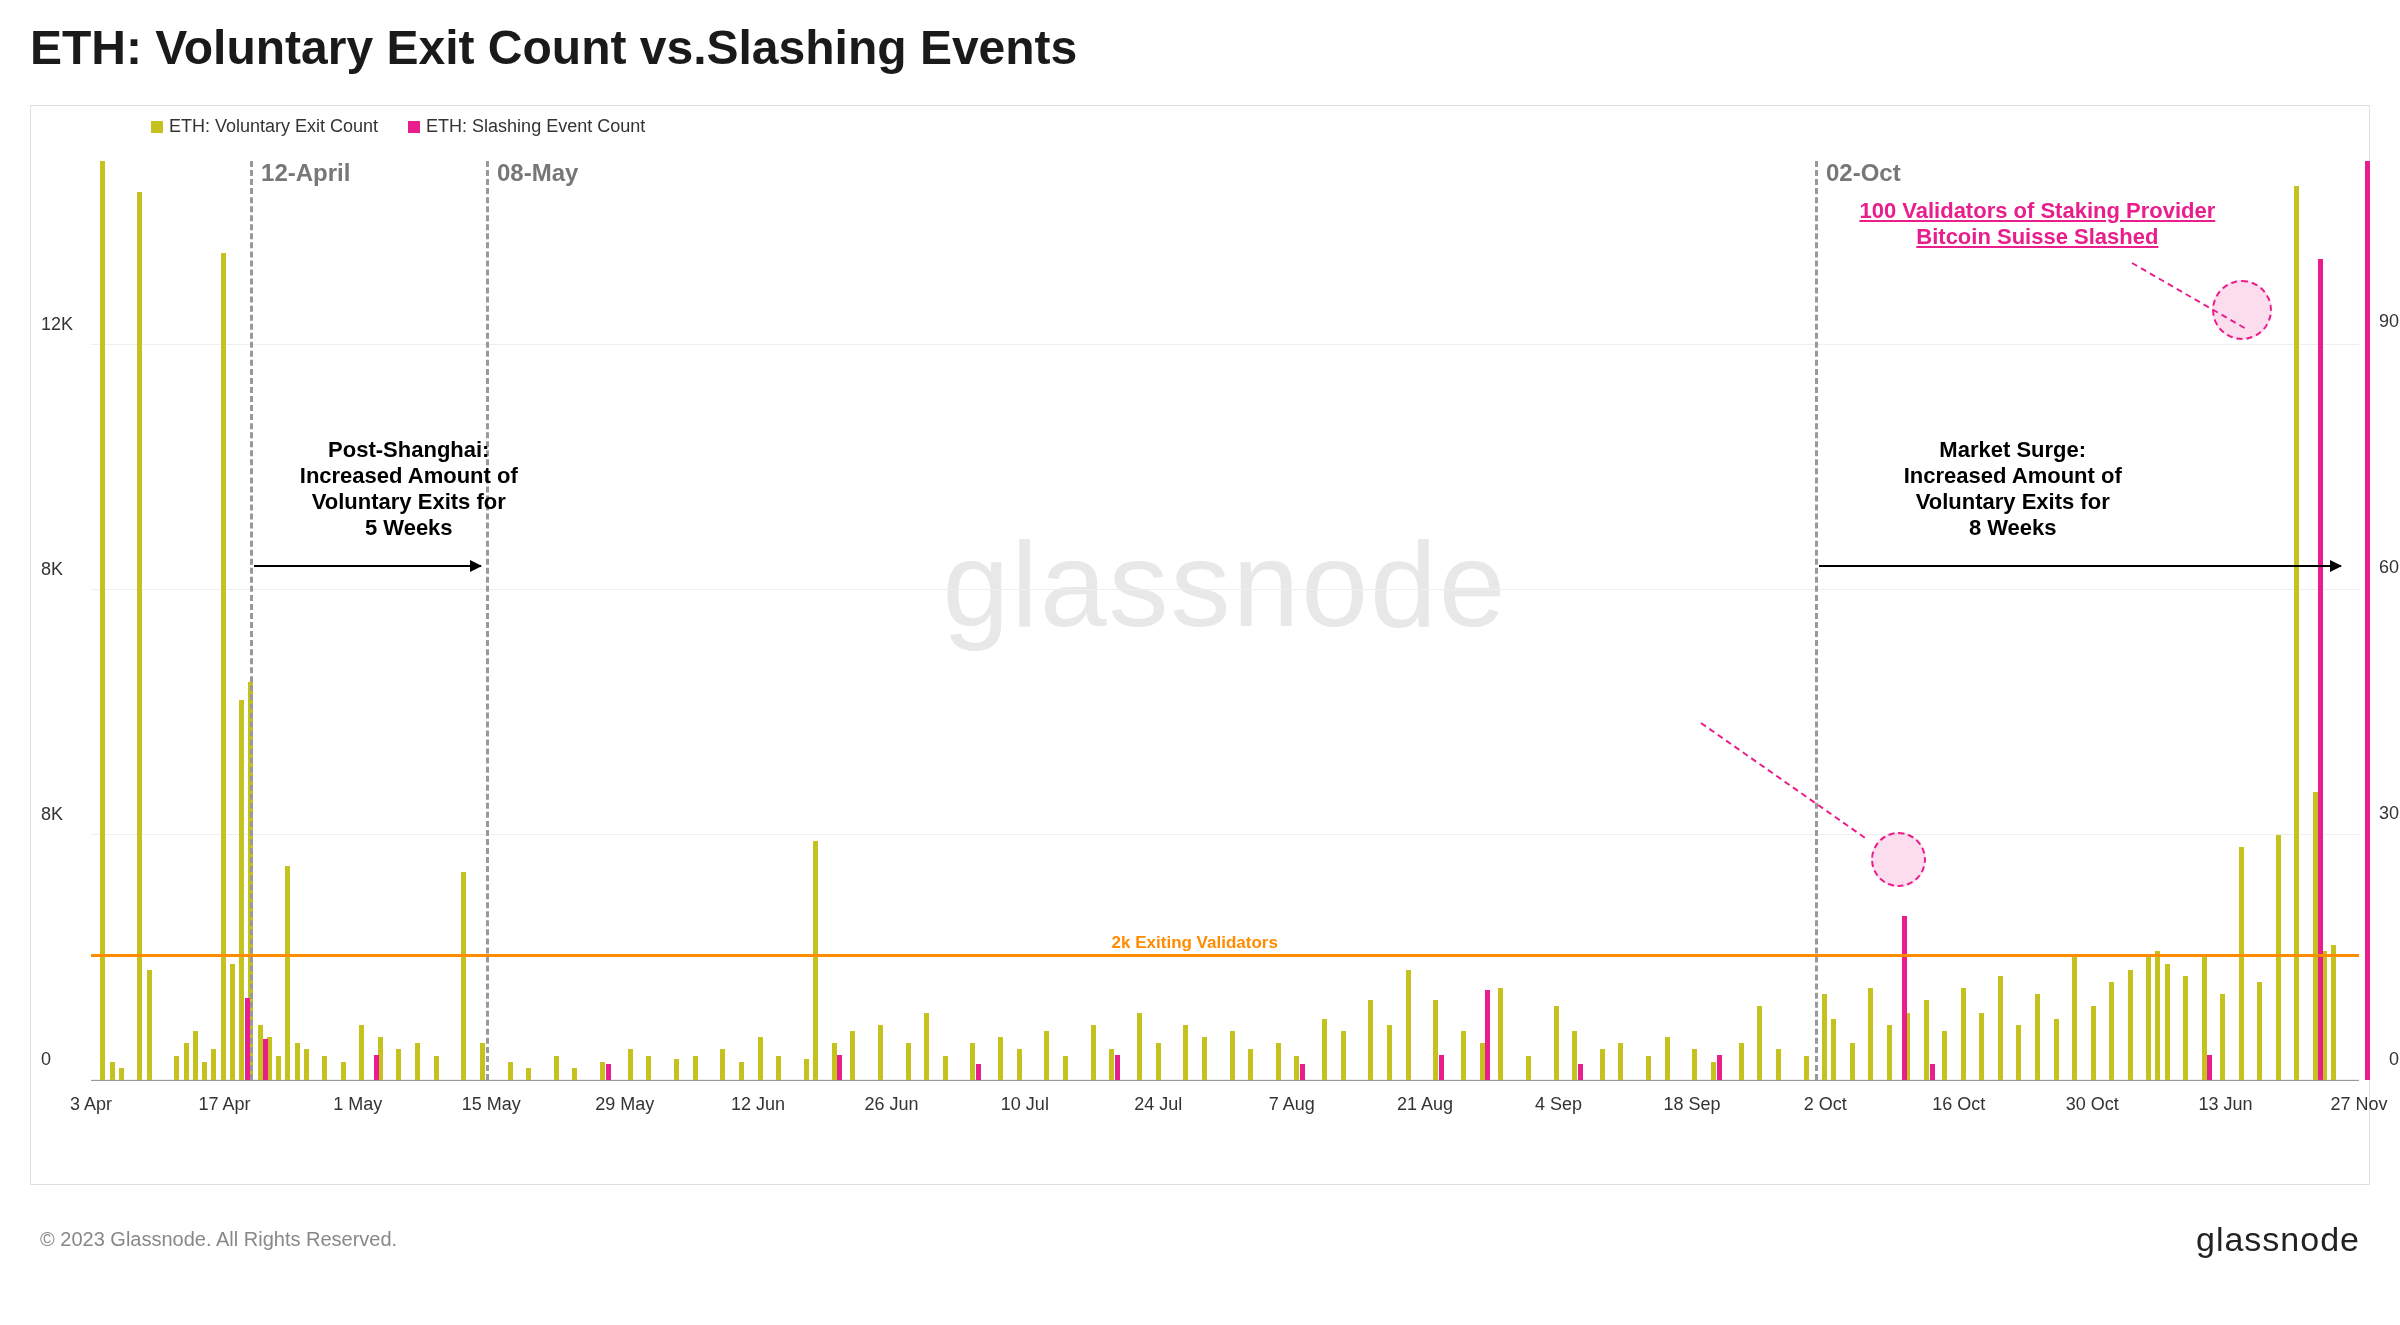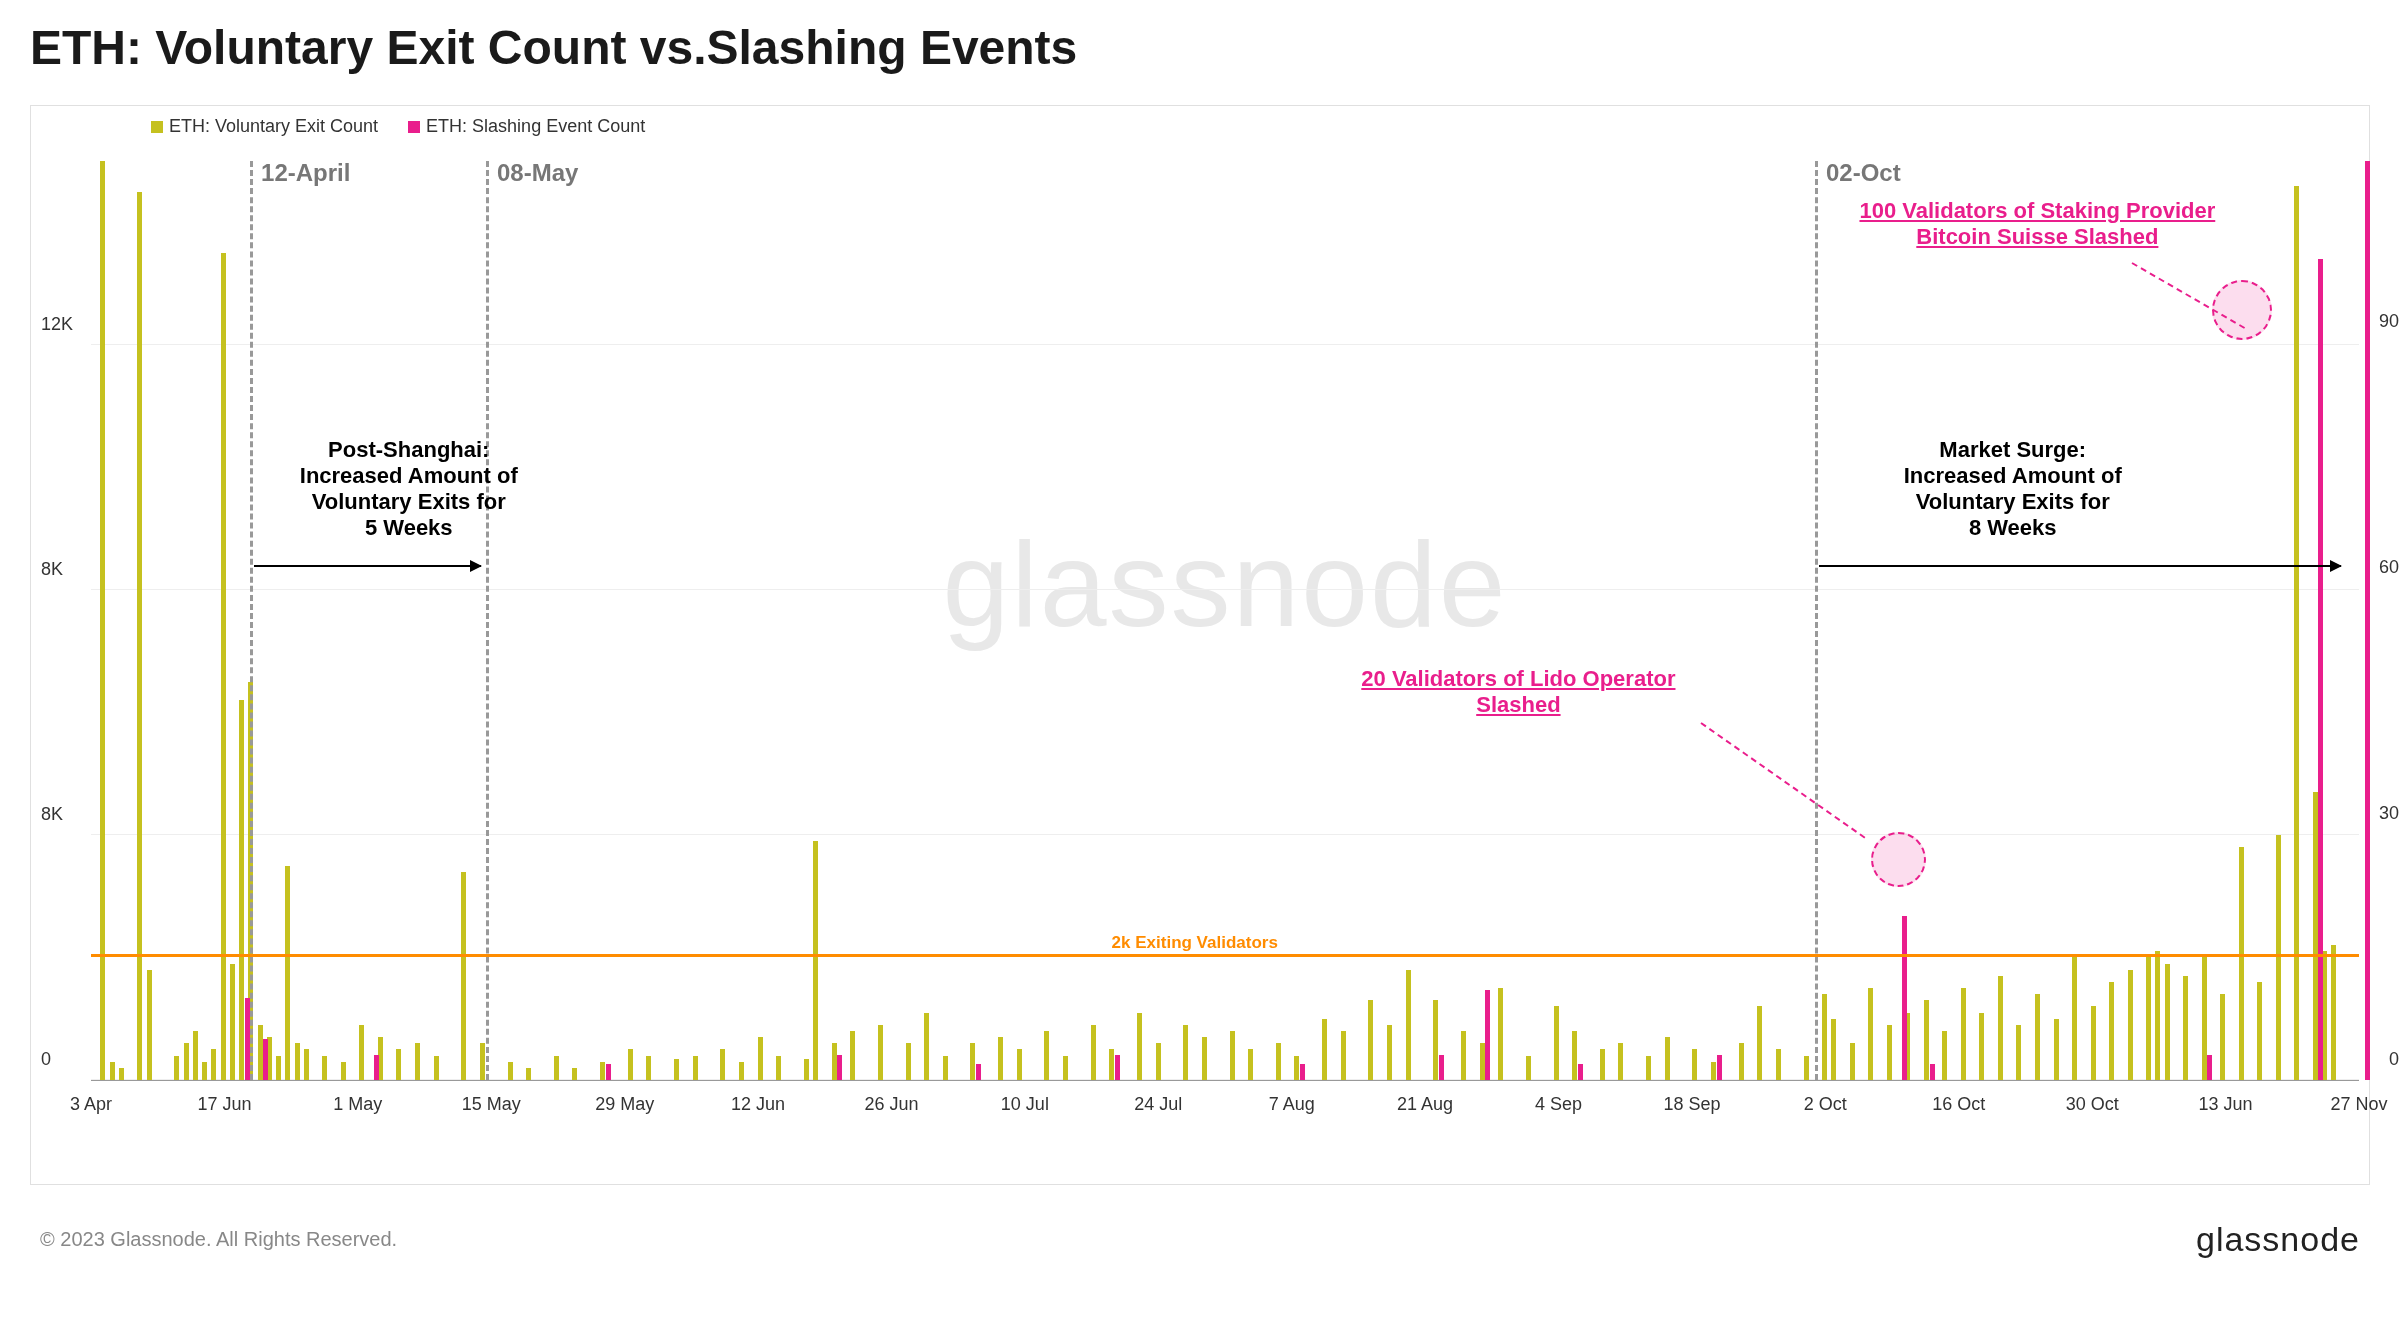--- a/index.html
+++ b/index.html
@@ -58,21 +58,21 @@
       <div class="y-axis-label-left" style="bottom: 26.6667%;">8K</div>
       <div class="gridline" style="bottom: 53.3333%;"></div>
       <div class="y-axis-label-left" style="bottom: 53.3333%;">8K</div>
       <div class="gridline" style="bottom: 80%;"></div>
       <div class="y-axis-label-left" style="bottom: 80%;">12K</div>
       <div class="y-axis-label-right" style="bottom: 0%;">0</div>
       <div class="y-axis-label-right" style="bottom: 26.7857%;">30</div>
       <div class="y-axis-label-right" style="bottom: 53.5714%;">60</div>
       <div class="y-axis-label-right" style="bottom: 80.3571%;">90</div>
       <div class="x-axis-label" style="left: 0%;">3 Apr</div>
-      <div class="x-axis-label" style="left: 5.88235%;">17 Jun</div>
+      <div class="x-axis-label" style="left: 5.88235%;">17 Apr</div>
       <div class="x-axis-label" style="left: 11.7647%;">1 May</div>
       <div class="x-axis-label" style="left: 17.6471%;">15 May</div>
       <div class="x-axis-label" style="left: 23.5294%;">29 May</div>
       <div class="x-axis-label" style="left: 29.4118%;">12 Jun</div>
       <div class="x-axis-label" style="left: 35.2941%;">26 Jun</div>
       <div class="x-axis-label" style="left: 41.1765%;">10 Jul</div>
       <div class="x-axis-label" style="left: 47.0588%;">24 Jul</div>
       <div class="x-axis-label" style="left: 52.9412%;">7 Aug</div>
       <div class="x-axis-label" style="left: 58.8235%;">21 Aug</div>
       <div class="x-axis-label" style="left: 64.7059%;">4 Sep</div>
@@ -226,22 +226,20 @@
       <div class="hline" style="bottom: 13.3333%;"></div>
       <div class="hline-label" style="bottom: 13.8333%; left: 45%;">2k  Exiting Validators</div>
       <div class="ann black" style="left: 8.5%; top: 30%; width: 250px;">Post-Shanghai:
 Increased Amount of
 Voluntary Exits for
 5 Weeks</div>
       <div class="ann black" style="left: 79%; top: 30%; width: 260px;">Market Surge:
 Increased Amount of
 Voluntary Exits for
 8 Weeks</div>
-      <div class="ann pink" style="left: 55%; top: 55%; width: 360px;">20 Validators of Lido Operator
-Slashed</div>
       <div class="ann pink" style="left: 77%; top: 4%; width: 400px;">100 Validators of Staking Provider
 Bitcoin Suisse Slashed</div>
       <div class="arrow" style="left: 7.2%; top: 44%; width: 10%;"></div>
       <div class="arrow" style="left: 76.2%; top: 44%; width: 23%;"></div>
       <div class="dashed-arrow" style="left: 71%; top: 61%; width: 200px; transform: rotate(35deg);"></div>
       <div class="dashed-arrow" style="left: 90%; top: 11%; width: 130px; transform: rotate(30deg);"></div>
       <div class="circle-highlight" style="left: 78.5%; top: 73%; width: 55px; height: 55px;"></div>
       <div class="circle-highlight" style="left: 93.5%; top: 13%; width: 60px; height: 60px;"></div>
     </div>
 </div>

